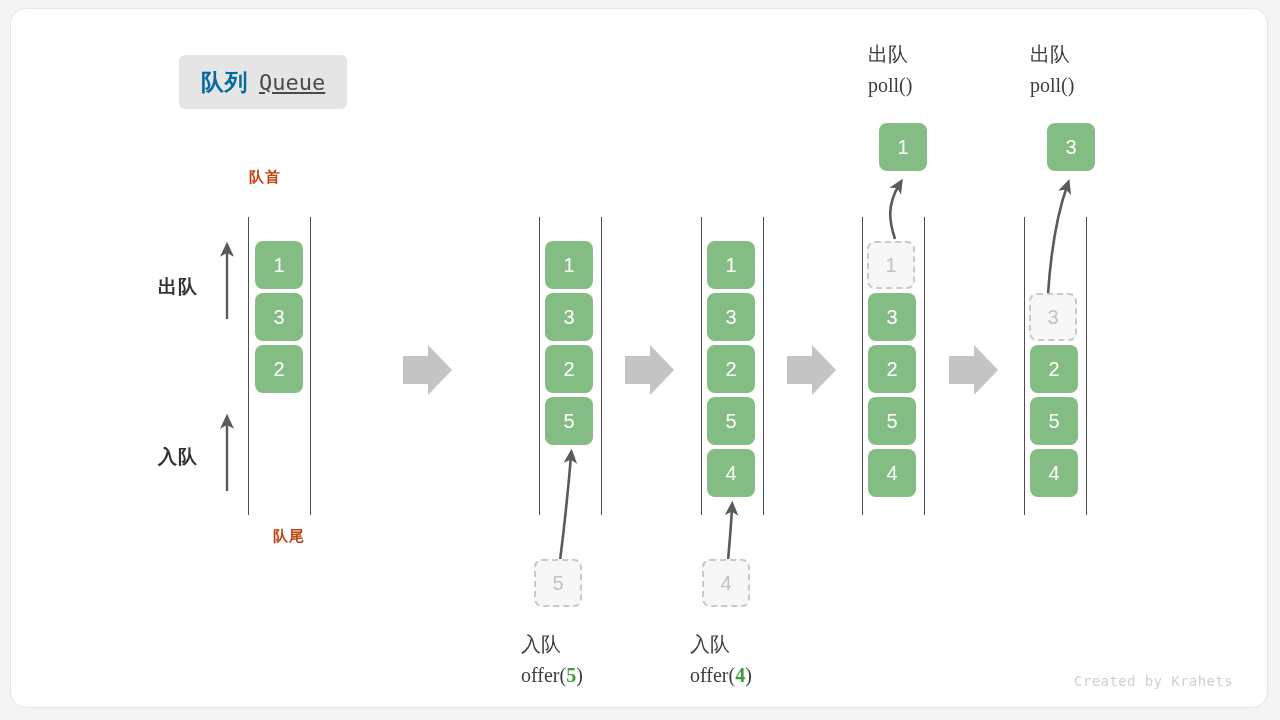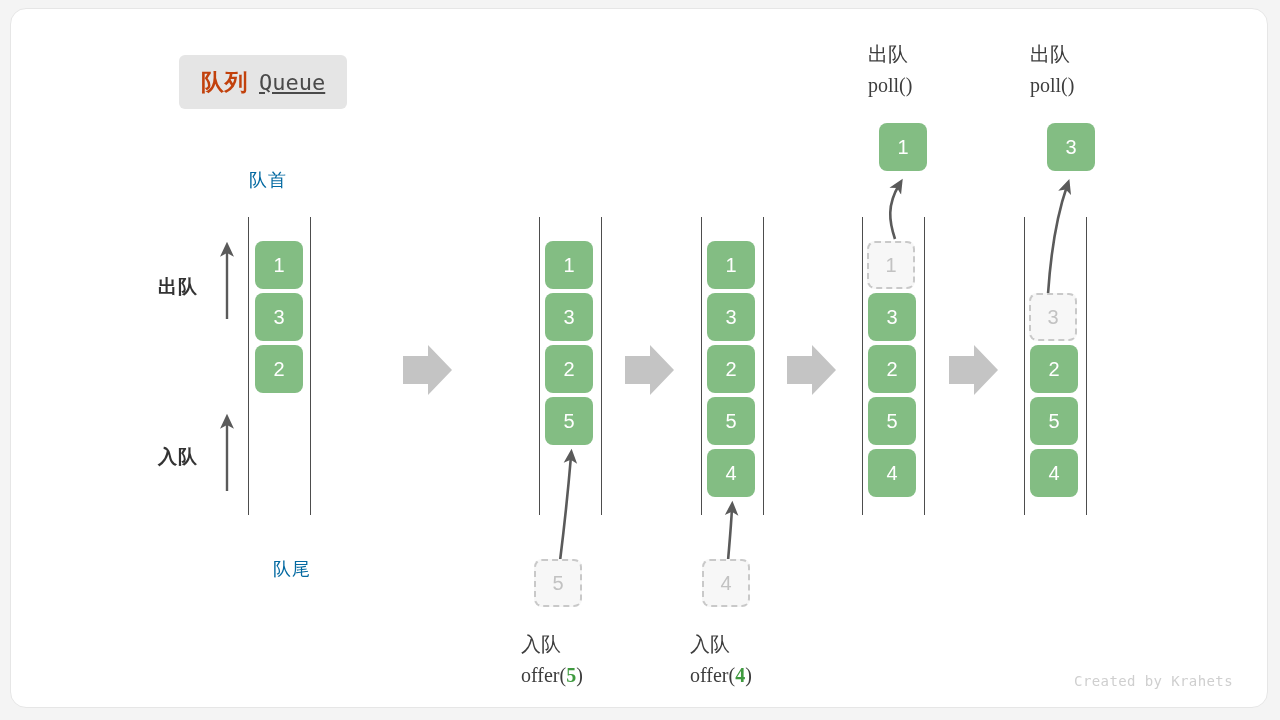--- a/index.html
+++ b/index.html
@@ -48,41 +48,41 @@
     background: #e5e5e5;
     border-radius: 6px;
     display: flex;
     align-items: center;
     gap: 11px;
     white-space: nowrap;
   }
   .title-cn {
     font-size: 23px;
     font-weight: bold;
-    color: #c2410c;
+    color: #0369a1;
     letter-spacing: 0.5px;
   }
   .title-en {
     font-family: "DejaVu Sans Mono", "Liberation Mono", monospace;
     font-size: 22px;
     color: #4a4a4a;
     text-decoration: underline;
   }
 
   
   .edge-label {
     position: absolute;
-    font-size: 18px;
-    font-weight: normal;
-    color: #0369a1;
+    font-size: 15px;
+    font-weight: bold;
+    color: #c2410c;
     letter-spacing: 1px;
     white-space: nowrap;
   }
   .head-label { left: 238px; top: 159px; }
-  .tail-label { left: 238px; top: 548px; padding-left: 24px; }
+  .tail-label { left: 238px; top: 518px; padding-left: 24px; }
 
   
   .side-label {
     position: absolute;
     font-size: 19px;
     font-weight: bold;
     color: #333333;
     letter-spacing: 1px;
     white-space: nowrap;
   }

